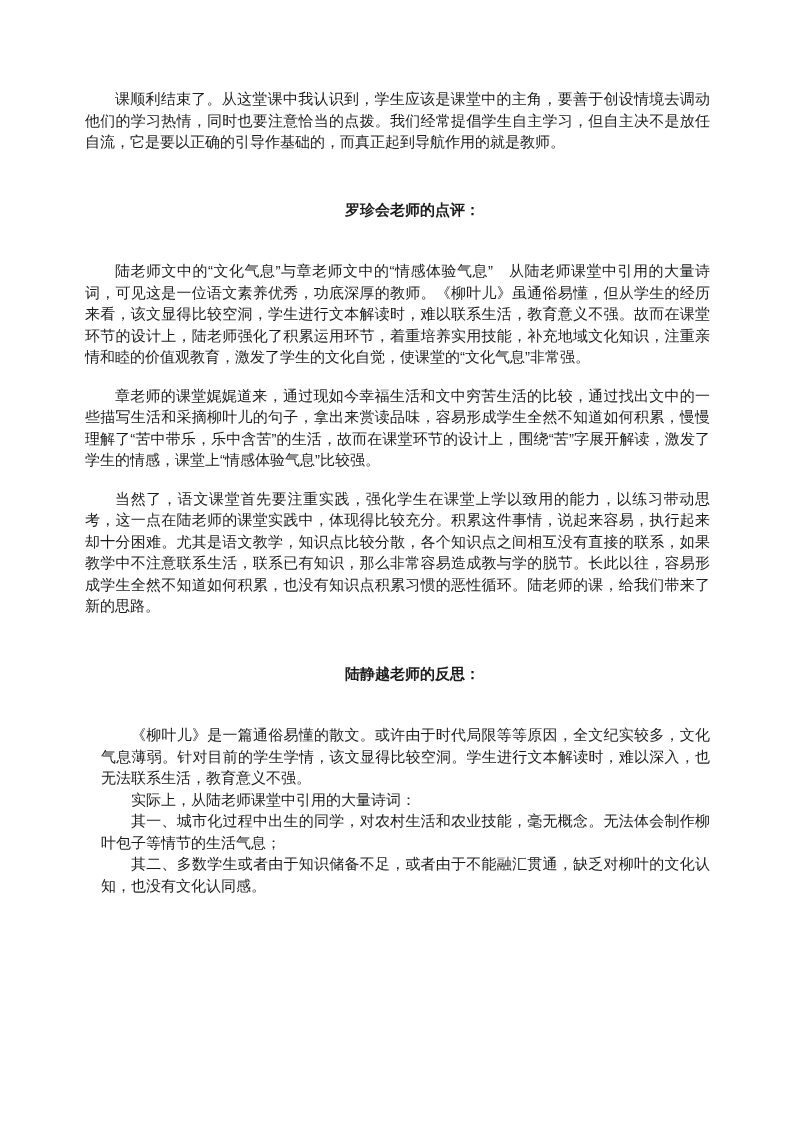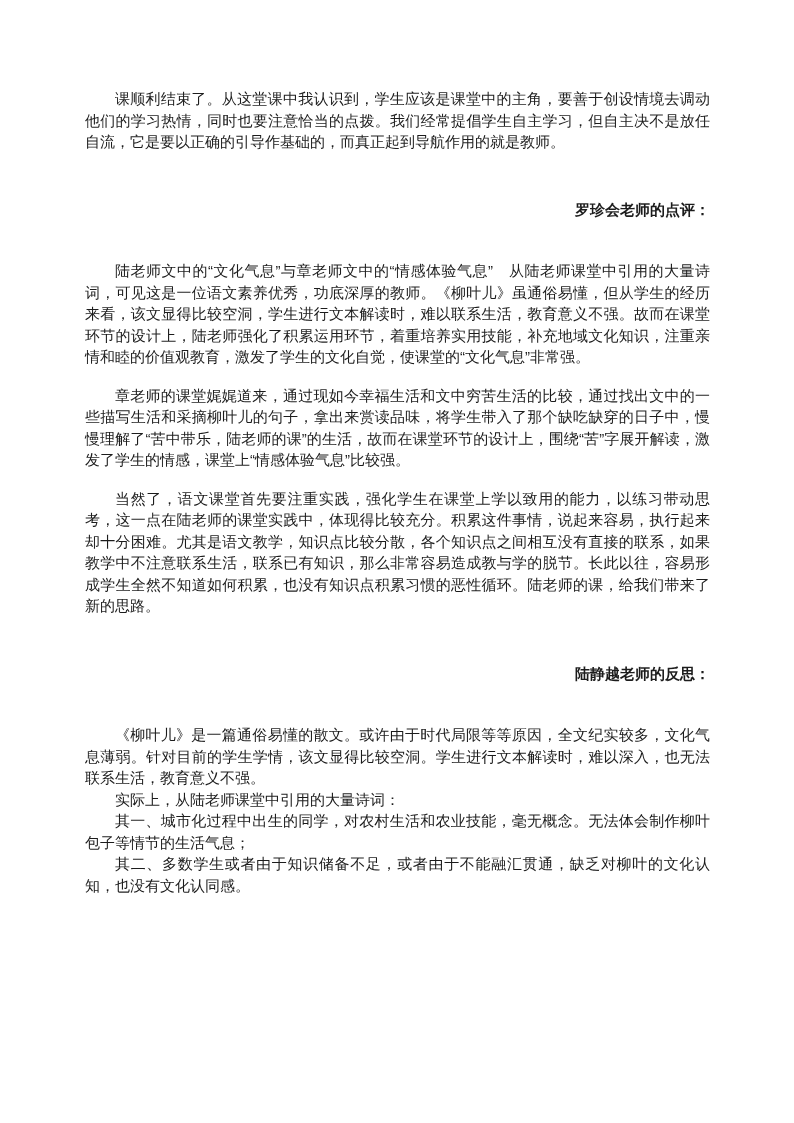--- a/index.html
+++ b/index.html
@@ -26,43 +26,44 @@
     font-size: 15px;
     line-height: 21.5px;
     text-align: justify;
     text-indent: 2em;
     margin: 0 0 17px 0;
     letter-spacing: 0;
     word-break: break-all;
   }
   .para.tight {
     margin-bottom: 0;
+    margin-left: 16px;
   }
   .hd {
     font-size: 15px;
     line-height: 21.5px;
     font-weight: bold;
     text-indent: 2em;
-    text-align: right;
+    text-align: center;
     margin: 46px 0 40px 0;
   }
 </style>
 </head>
 <body>
 
 <div class="page">
   <div class="content">
 
     <p class="para">课顺利结束了。从这堂课中我认识到，学生应该是课堂中的主角，要善于创设情境去调动他们的学习热情，同时也要注意恰当的点拨。我们经常提倡学生自主学习，但自主决不是放任自流，它是要以正确的引导作基础的，而真正起到导航作用的就是教师。</p>
 
     <h2 class="hd">罗珍会老师的点评：</h2>
 
     <p class="para">陆老师文中的“文化气息”与章老师文中的“情感体验气息”　从陆老师课堂中引用的大量诗词，可见这是一位语文素养优秀，功底深厚的教师。《柳叶儿》虽通俗易懂，但从学生的经历来看，该文显得比较空洞，学生进行文本解读时，难以联系生活，教育意义不强。故而在课堂环节的设计上，陆老师强化了积累运用环节，着重培养实用技能，补充地域文化知识，注重亲情和睦的价值观教育，激发了学生的文化自觉，使课堂的“文化气息”非常强。</p>
 
-    <p class="para">章老师的课堂娓娓道来，通过现如今幸福生活和文中穷苦生活的比较，通过找出文中的一些描写生活和采摘柳叶儿的句子，拿出来赏读品味，将学生带入了那个缺吃缺穿的日子中，慢慢理解了“苦中带乐，陆老师的课”的生活，故而在课堂环节的设计上，围绕“苦”字展开解读，激发了学生的情感，课堂上“情感体验气息”比较强。</p>
+    <p class="para">章老师的课堂娓娓道来，通过现如今幸福生活和文中穷苦生活的比较，通过找出文中的一些描写生活和采摘柳叶儿的句子，拿出来赏读品味，容易形成学生全然不知道如何积累，慢慢理解了“苦中带乐，乐中含苦”的生活，故而在课堂环节的设计上，围绕“苦”字展开解读，激发了学生的情感，课堂上“情感体验气息”比较强。</p>
 
     <p class="para">当然了，语文课堂首先要注重实践，强化学生在课堂上学以致用的能力，以练习带动思考，这一点在陆老师的课堂实践中，体现得比较充分。积累这件事情，说起来容易，执行起来却十分困难。尤其是语文教学，知识点比较分散，各个知识点之间相互没有直接的联系，如果教学中不注意联系生活，联系已有知识，那么非常容易造成教与学的脱节。长此以往，容易形成学生全然不知道如何积累，也没有知识点积累习惯的恶性循环。陆老师的课，给我们带来了新的思路。</p>
 
 
     <h2 class="hd">陆静越老师的反思：</h2>
 
     <p class="para tight">《柳叶儿》是一篇通俗易懂的散文。或许由于时代局限等等原因，全文纪实较多，文化气息薄弱。针对目前的学生学情，该文显得比较空洞。学生进行文本解读时，难以深入，也无法联系生活，教育意义不强。</p>
 
     <p class="para tight">实际上，从陆老师课堂中引用的大量诗词：</p>
 

